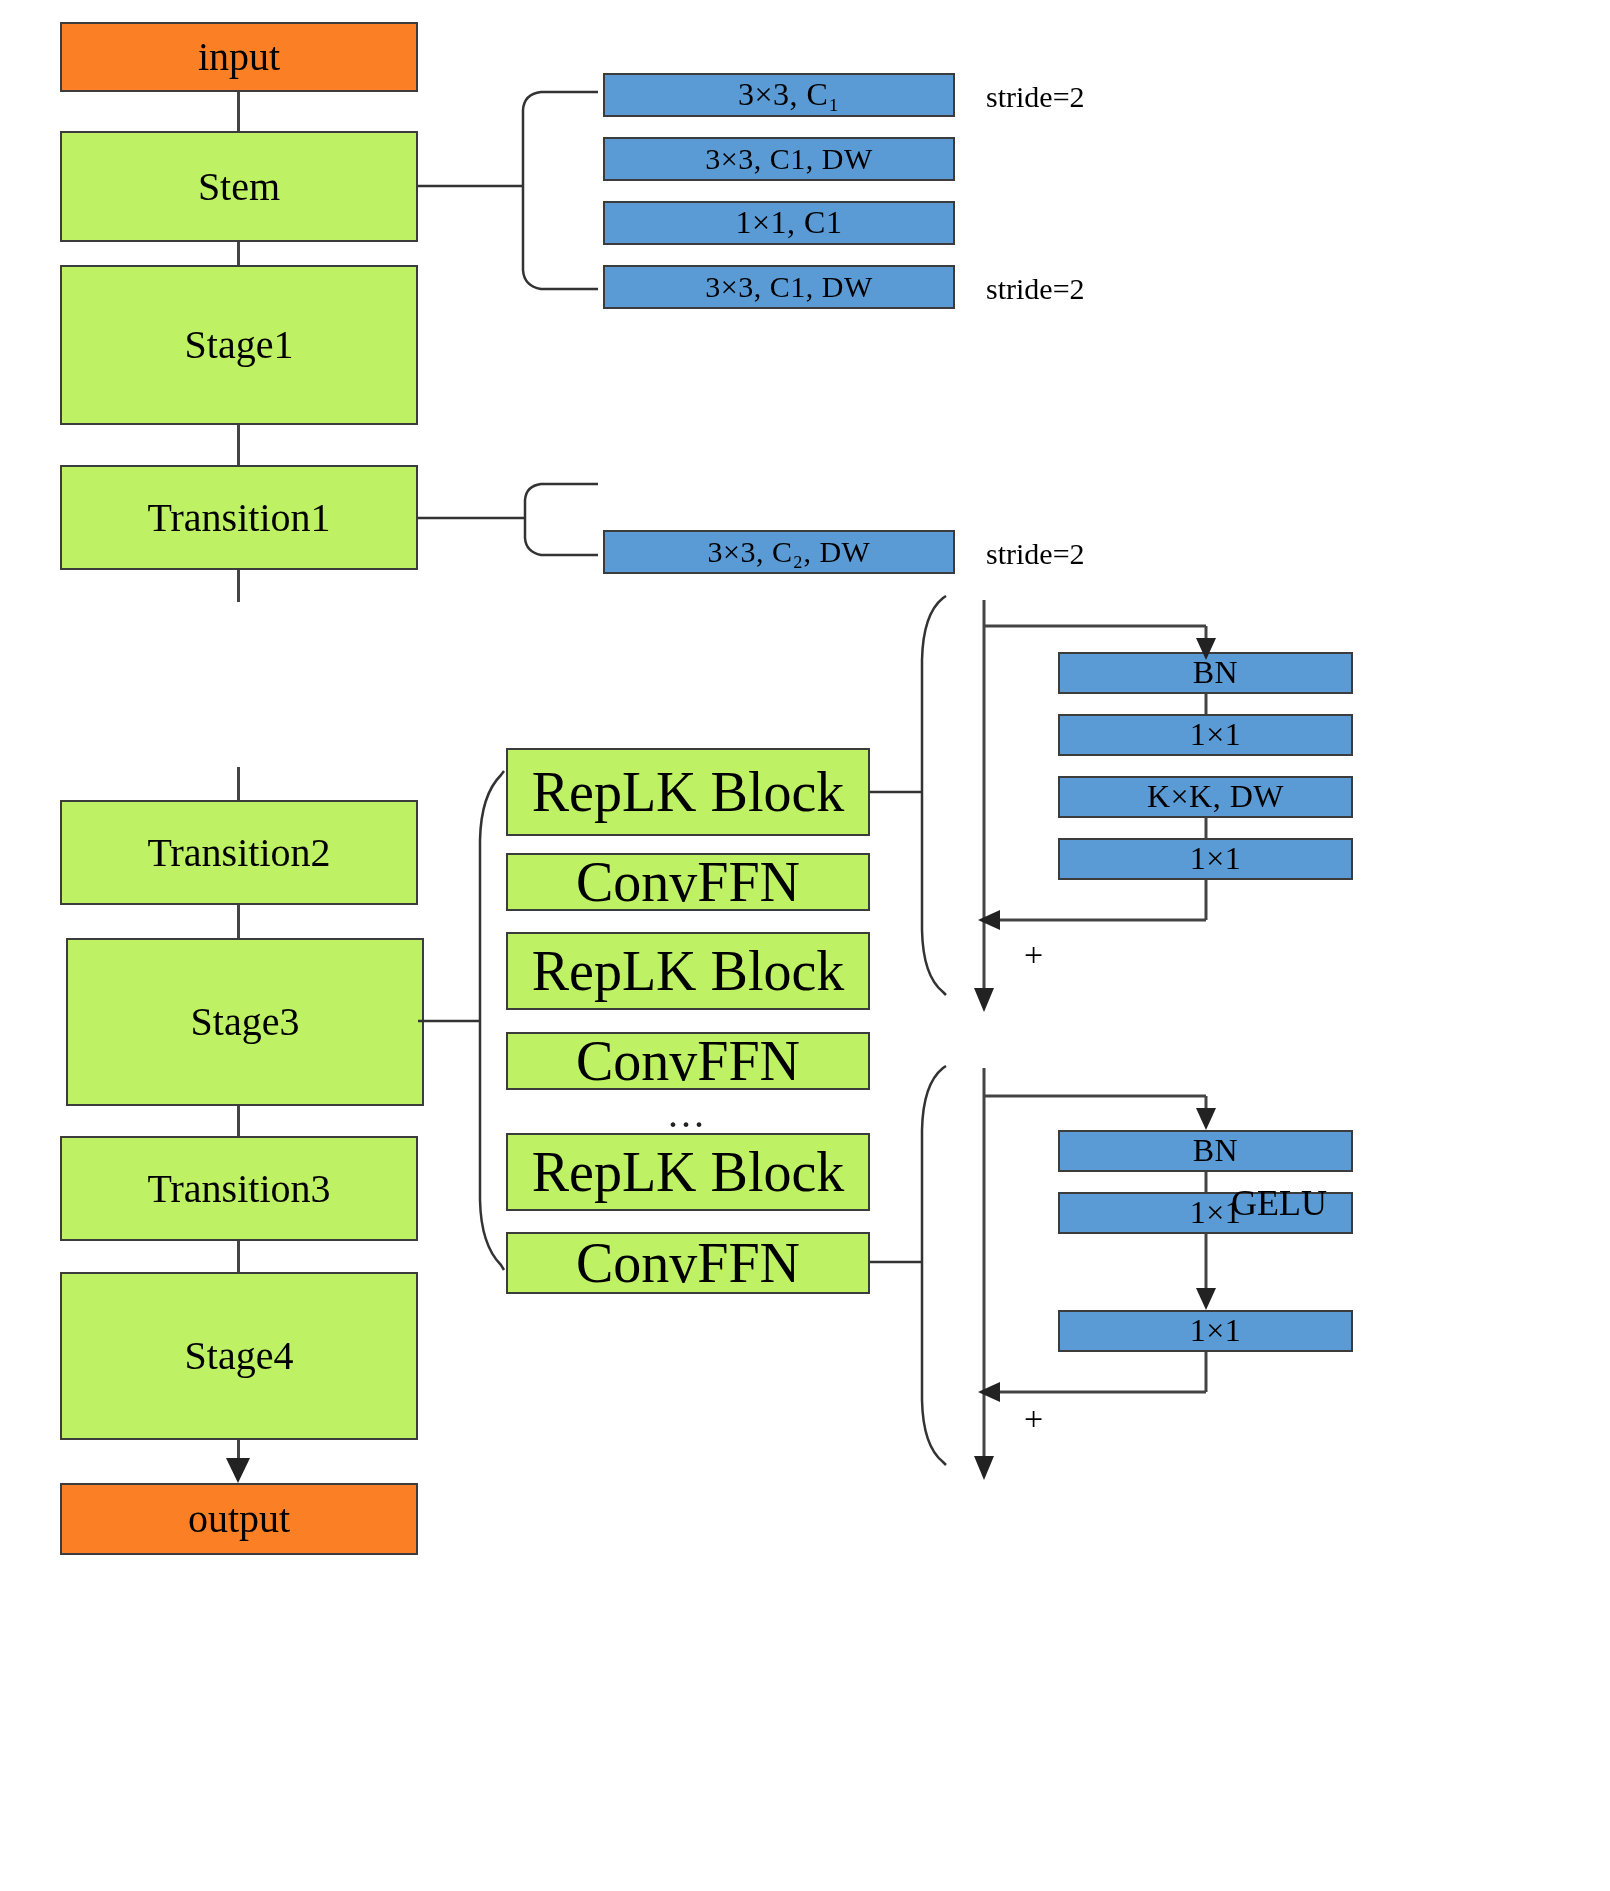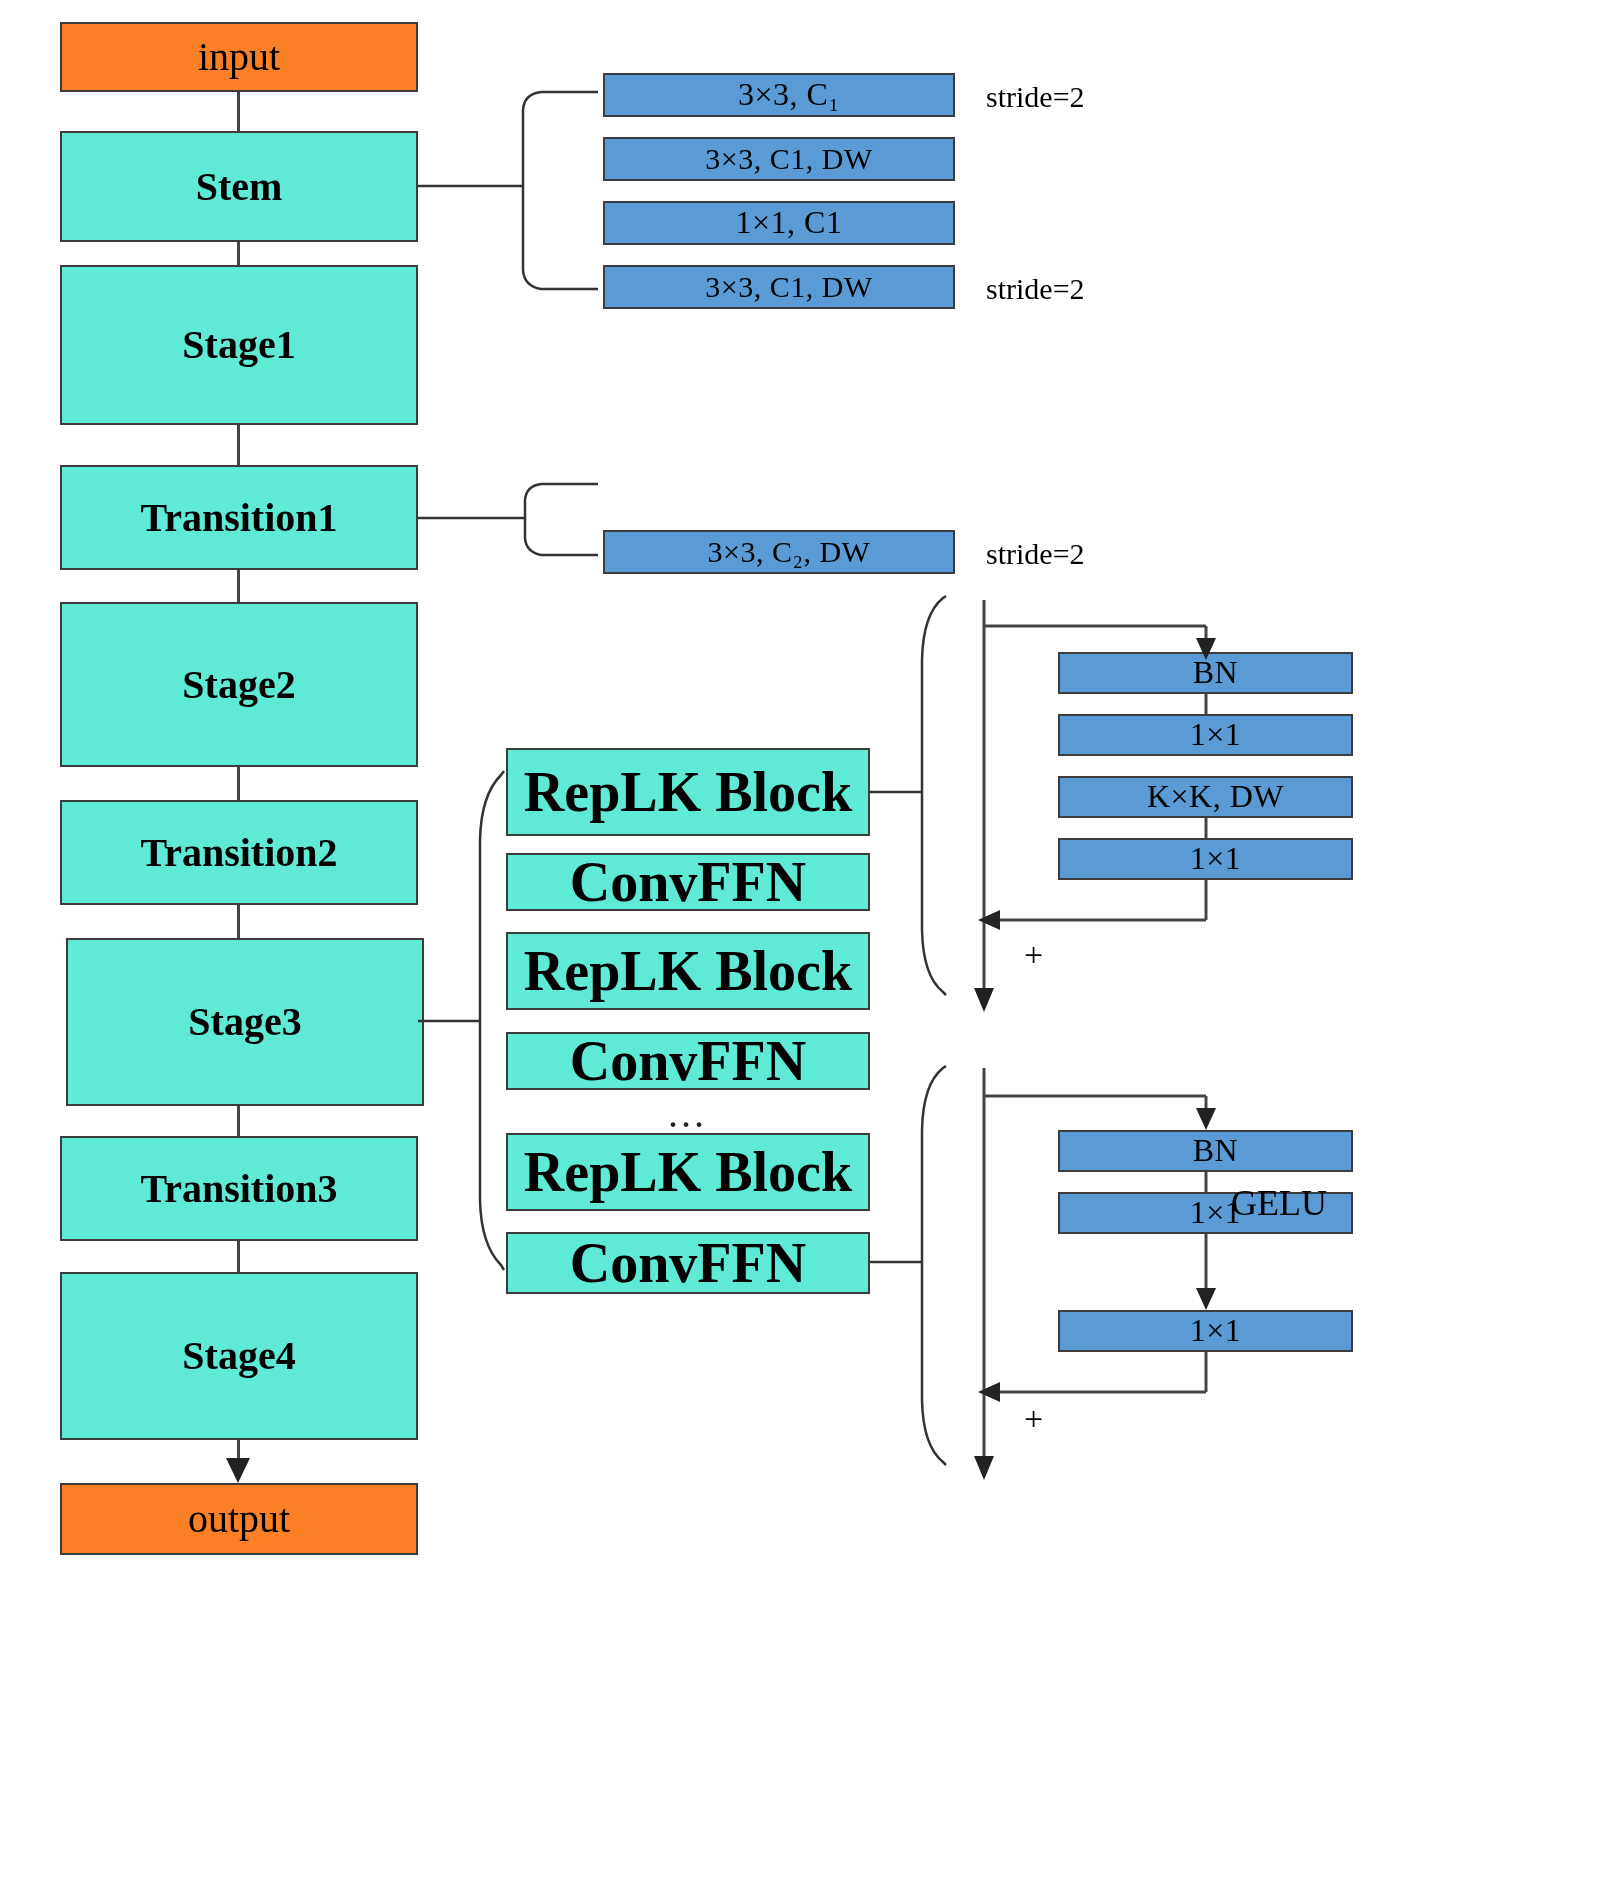--- a/index.html
+++ b/index.html
@@ -20,21 +20,21 @@
     box-sizing:border-box;
     border:2px solid #3c3c3c;
     display:flex;
     align-items:center;
     justify-content:center;
     text-align:center;
     line-height:1.05;
     white-space:nowrap;
   }
   .orange{ background:#fb7f25; }
-  .green { background:#5eead4;font-weight:bold; }
+  .green { background:#bef264; }
   .blue  { background:#5b9bd5;padding-left:20px; }
 
   .lbl{ display:block; }
 
   .t-input  { font-size:40px; }
   .t-stage  { font-size:40px; }
   .t-mid    { font-size:56px; }
   .t-blue   { font-size:32px; letter-spacing:.5px;}
   .t-bluesm { font-size:30px; letter-spacing:.5px;}
   .t-side   { position:absolute; font-size:30px; white-space:nowrap;}
@@ -68,23 +68,20 @@
   </div>
 
   <div class="box green" style="left:22px;  top:265px; width:358px; height:160px;">
     <span class="lbl t-stage">Stage1</span>
   </div>
 
   <div class="box green" style="left:22px;  top:465px; width:358px; height:105px;">
     <span class="lbl t-stage">Transition1</span>
   </div>
 
-  <div class="box green" style="left:22px;  top:602px; width:358px; height:165px;">
-    <span class="lbl t-stage">Stage2</span>
-  </div>
 
   <div class="box green" style="left:22px;  top:800px; width:358px; height:105px;">
     <span class="lbl t-stage">Transition2</span>
   </div>
 
   <div class="box green" style="left:28px;  top:938px; width:358px; height:168px;">
     <span class="lbl t-stage">Stage3</span>
   </div>
 
   <div class="box green" style="left:22px;  top:1136px; width:358px; height:105px;">

